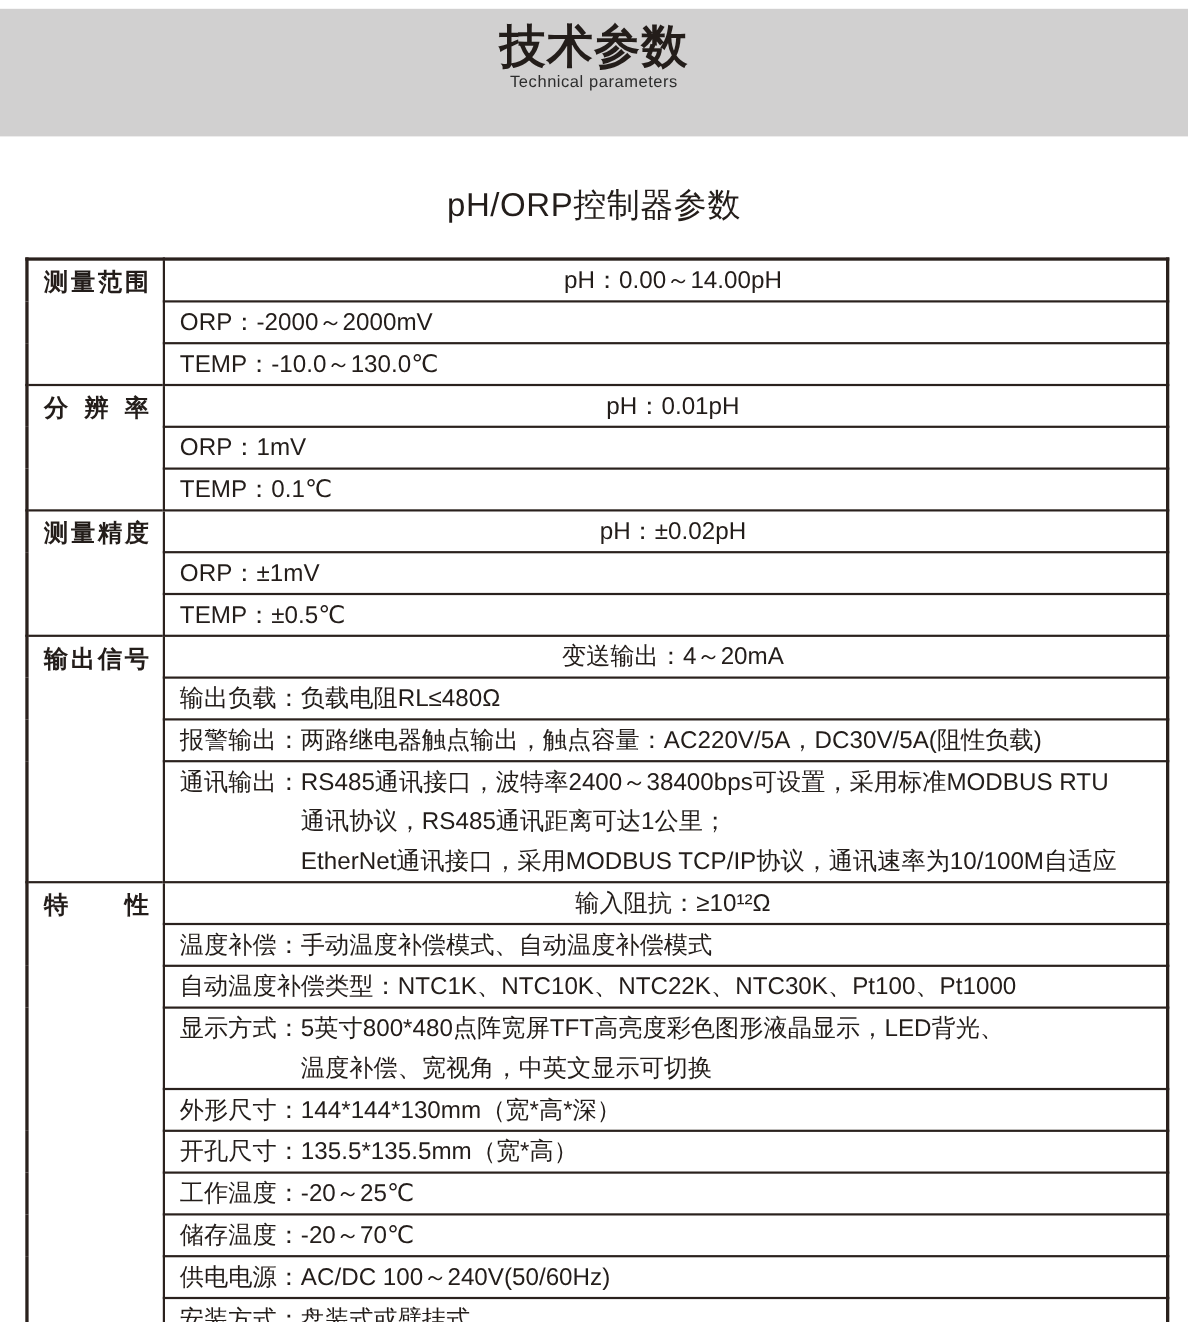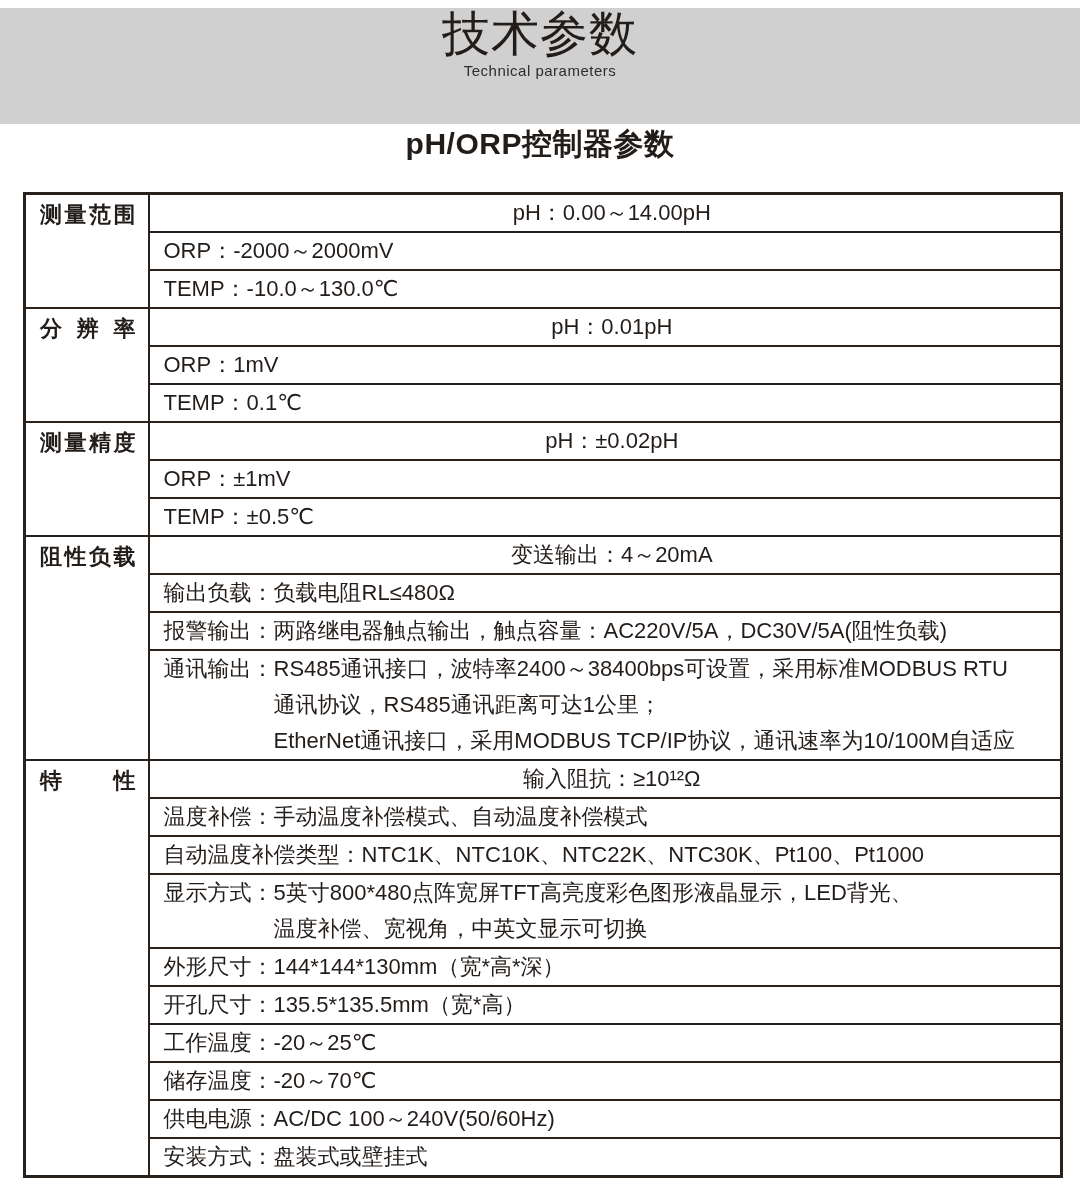--- a/index.html
+++ b/index.html
@@ -17,37 +17,39 @@
   body { height: 1202px; overflow: hidden; }
 
   .banner {
     margin-top: 8px;
     width: 1080px;
     height: 116px;
     background: var(--banner-bg);
     text-align: center;
   }
   .page-title {
-    font-size: 48px;
-    font-weight: 400;
+    padding-top: 11px;
+    font-size: 42px;
+    font-weight: 700;
     line-height: 1.1;
     letter-spacing: 1px;
   }
   .page-subtitle {
     font-size: 15px;
     font-weight: 400;
     color: #2d2d2d;
     margin-top: 1px;
     letter-spacing: 0.5px;
   }
 
   .section-title {
+    margin-top: 42px;
     text-align: center;
     font-size: 30px;
-    font-weight: 700;
+    font-weight: 400;
     letter-spacing: 0.5px;
   }
 
   table.spec {
     border-collapse: collapse;
     margin: 27px 0 0 23px;
     width: 1040px;
     border: 3px solid var(--border);
   }
   table.spec td {
@@ -132,21 +134,21 @@
         <td class="val">
           <div class="line">ORP：±1mV</div>
         </td>
       </tr>
       <tr>
         <td class="val">
           <div class="line">TEMP：±0.5℃</div>
         </td>
       </tr>
       <tr class="sec-start">
-        <td class="cat" rowspan="4">阻性负载</td>
+        <td class="cat" rowspan="4">输出信号</td>
         <td class="val">
           <div class="line">变送输出：4～20mA</div>
         </td>
       </tr>
       <tr>
         <td class="val">
           <div class="line">输出负载：负载电阻RL≤480Ω</div>
         </td>
       </tr>
       <tr>

